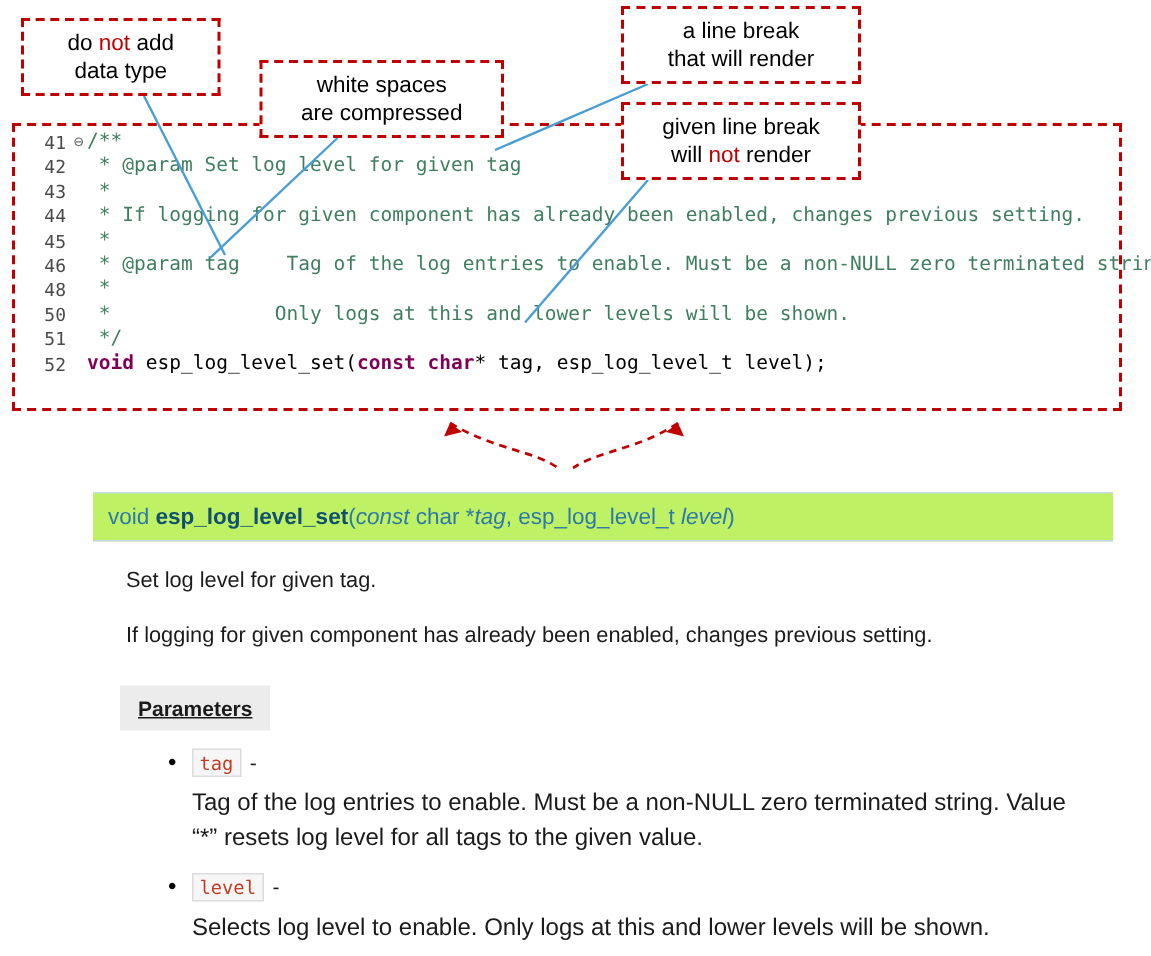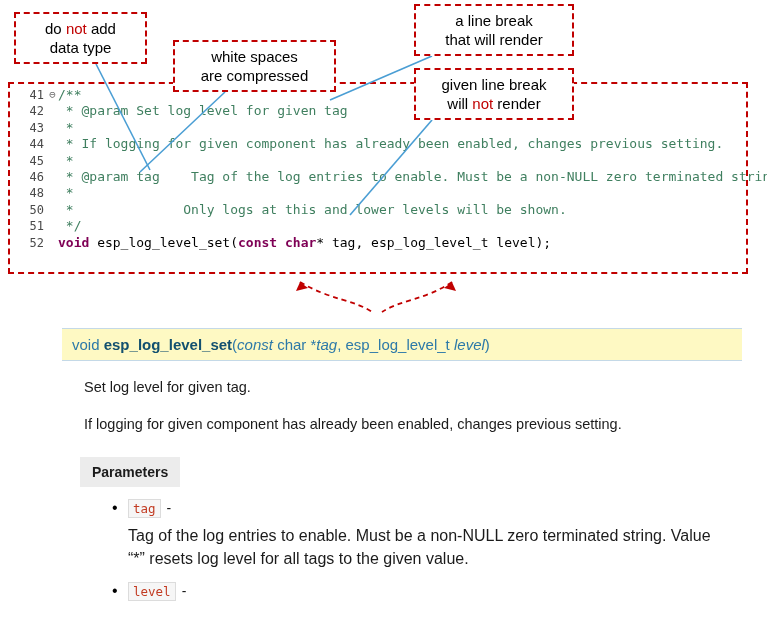--- a/index.html
+++ b/index.html
@@ -100,21 +100,21 @@
     left: 52px;
     top: 318px;
     width: 700px;
     height: 319px;
     background: #ffffff;
     box-sizing: border-box;
     z-index: 2;
   }
   #doc-signature {
     margin: 10px 10px 0 10px;
-    background: #fef9c3;
+    background: #bef264;
     border-top: 1px solid #c4d9e7;
     border-bottom: 1px solid #c4d9e7;
     padding: 7px 10px;
     font-size: 15px;
     color: #2d79a8;
     font-family: "Liberation Sans", sans-serif;
   }
   #doc-signature .fname { font-weight: bold; color: #12506f; }
   #doc-signature .ital { font-style: italic; }
   .doc-para {
@@ -124,20 +124,21 @@
     line-height: 1.45;
   }
   #params-head {
     margin: 22px 24px 0 28px;
     display: inline-block;
     background: #ececec;
     padding: 7px 12px;
     font-size: 14px;
     font-weight: bold;
     color: #1b1b1b;
+    text-decoration: underline;
   }
   .param-list {
     margin: 8px 24px 0 60px;
     padding: 0;
     list-style: none;
   }
   .param-item { margin-top: 12px; }
   .param-bullet-row {
     display: flex;
     align-items: baseline;
@@ -241,15 +242,16 @@
         <span class="param-dash">-</span>
       </div>
       <div class="param-desc">Tag of the log entries to enable. Must be a non-NULL zero terminated string. Value “*” resets log level for all tags to the given value.</div>
     </li>
     <li class="param-item">
       <div class="param-bullet-row">
         <span class="bullet">•</span>
         <span class="param-code">level</span>
         <span class="param-dash">-</span>
       </div>
+      <div class="param-desc">Selects log level to enable. Only logs at this and lower levels will be shown.</div>
     </li>
   </ul>
 </div>
 
 </body></html>

